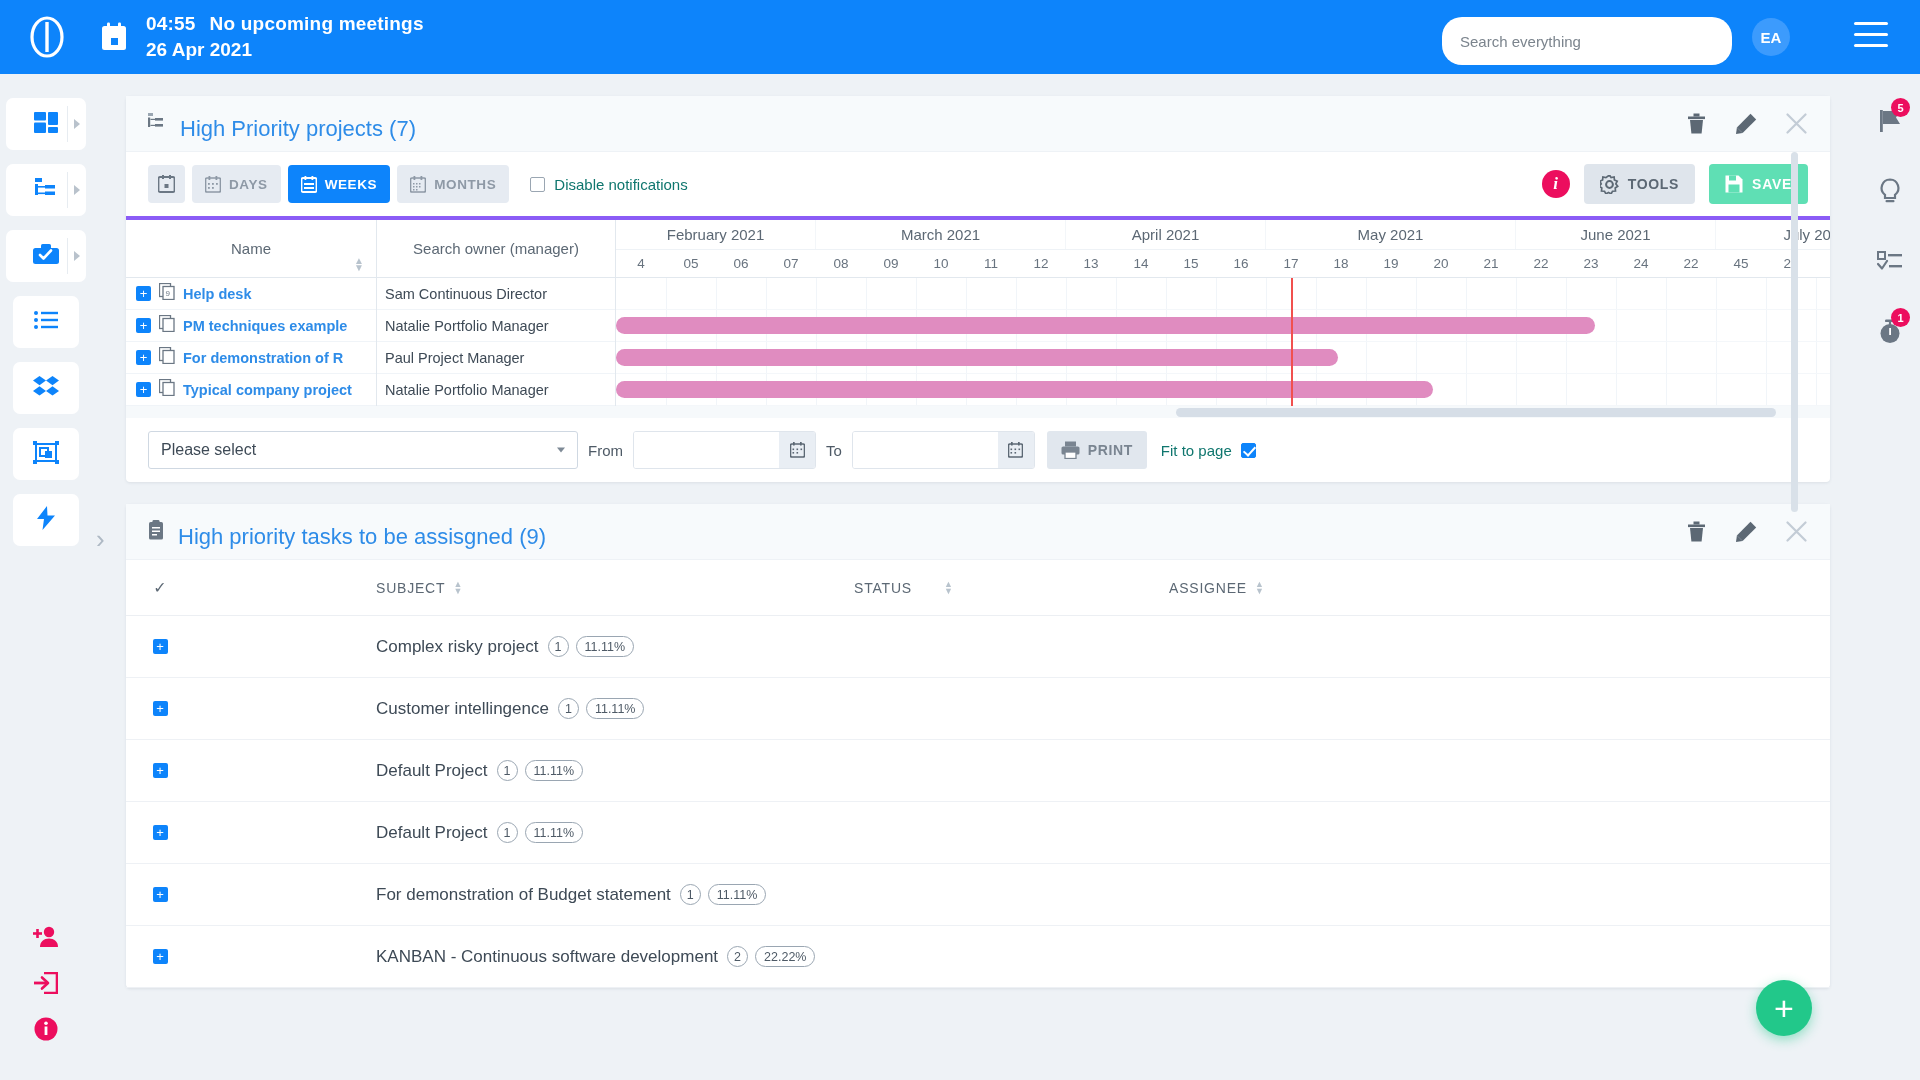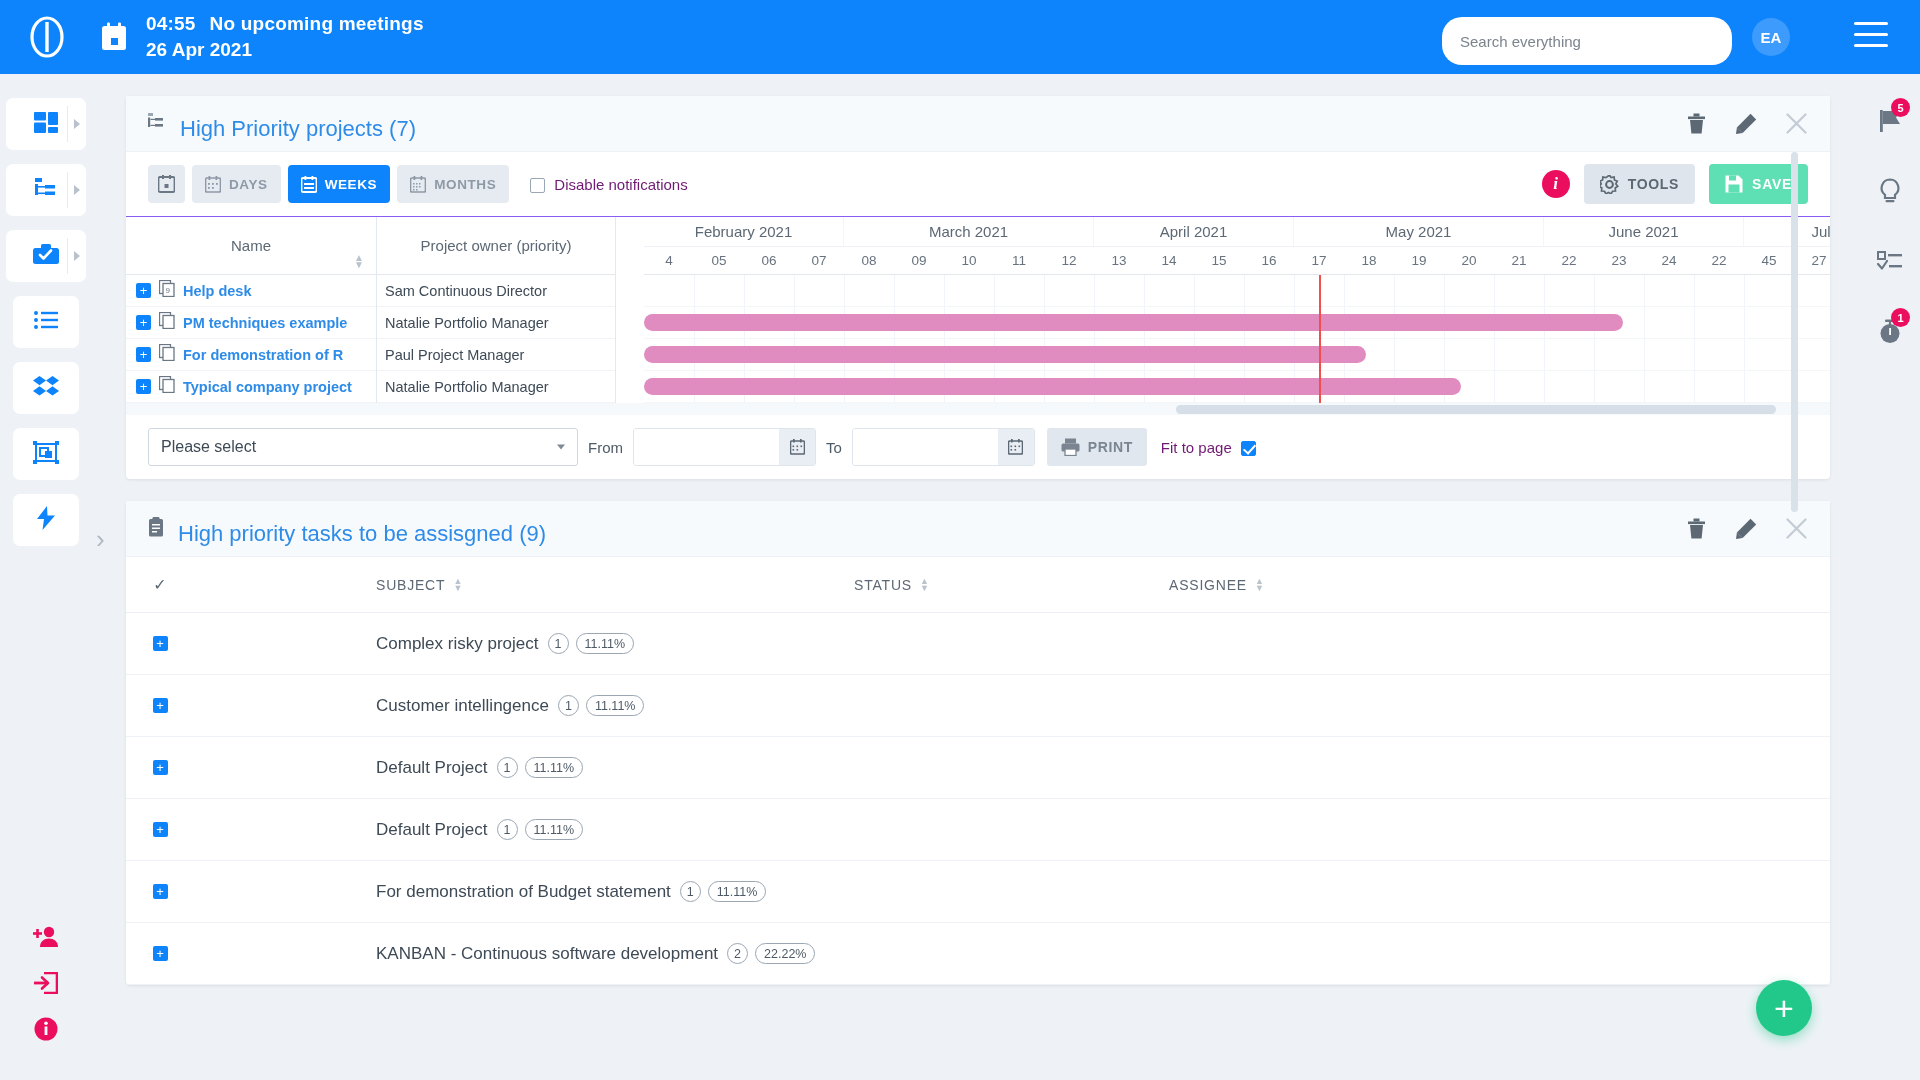--- a/index.html
+++ b/index.html
@@ -86,21 +86,21 @@
   
   .g-tools { height: 64px; display: flex; align-items: center; padding: 0 22px; }
   .tgl {
     height: 38px; background: #e6ebf2; border-radius: 4px; display: flex; align-items: center;
     padding: 0 13px; margin-right: 7px; color: #8e99a6; font-size: 13.5px; font-weight: bold; letter-spacing:.6px;
   }
   .tgl.icononly { padding: 0 10px; }
   .tgl.active { background: #0d84fb; color: #fff; }
   .tgl svg { margin-right: 8px; }
   .tgl.icononly svg { margin-right: 0; }
-  .chk-wrap { display: flex; align-items: flex-end; margin-left: 14px; font-size: 15px; color: #701a75; }
+  .chk-wrap { display: flex; align-items: center; margin-left: 14px; font-size: 15px; color: #0f766e; }
   .chk-box { width: 15px; height: 15px; border: 1.5px solid #9aa6b2; border-radius: 2px; margin-right: 9px; background:#fff;}
   .chk-box.on { background: #0d84fb; border-color: #0d84fb; position: relative; }
   .chk-box.on:after {
     content:''; position:absolute; left: 4px; top: 0px; width: 5px; height: 10px;
     border: solid #fff; border-width: 0 2px 2px 0; transform: rotate(42deg);
   }
   .g-right { margin-left: auto; display: flex; align-items: center; gap: 14px; }
   .info-dot {
     width: 28px; height: 28px; border-radius: 50%; background: #ec0e5e; color: #fff;
     display:flex; align-items:center; justify-content:center; font-size: 17px; font-weight: bold; font-style: italic;
@@ -110,21 +110,21 @@
     height: 40px; background: #dfe5ec; border-radius: 4px; color: #5c6874; font-size: 14px;
     font-weight: bold; letter-spacing:.7px; display:flex; align-items:center; padding: 0 16px;
   }
   .btn-green {
     height: 40px; background: #5fdfb4; border-radius: 4px; color: #fff; font-size: 14px;
     font-weight: bold; letter-spacing:.7px; display:flex; align-items:center; padding: 0 16px;
   }
   .btn-gray svg, .btn-green svg { margin-right: 9px; }
 
   
-  .g-body { border-top: 1px solid #8b5cf6; display: flex; position: relative; gap: 28px; }
+  .g-body { border-top: 4px solid #8b5cf6; display: flex; position: relative; }
   .g-left { width: 490px; flex: 0 0 490px; border-right: 1px solid #e2e8ee; }
   .gl-hd { height: 58px; display: flex; border-bottom: 1px solid #e2e8ee; }
   .gl-hd .c1 { width: 250px; position: relative; display:flex; align-items:center; justify-content:center; }
   .gl-hd .c2 { flex: 1; border-left: 1px solid #e2e8ee; display:flex; align-items:center; justify-content:center; }
   .gl-hd .lbl { font-size: 15px; color: #5c6874; }
   .sortic { position: absolute; right: 12px; bottom: 6px; color: #b8c3cd; font-size: 10px; line-height: 7px;}
   .gl-row { height: 32px; display: flex; align-items: center; border-bottom: 1px solid #f0f4f8; }
   .gl-row .c1 { width: 250px; display: flex; align-items: center; padding-left: 10px; overflow: hidden; }
   .gl-row .c2 { flex: 1; border-left: 1px solid #e2e8ee; height: 32px; display:flex; align-items:center; padding-left: 8px;
                 font-size: 14.5px; color: #3e4a56; white-space: nowrap; }
@@ -163,21 +163,21 @@
   .btn-print { height: 38px; background: #e1e7ee; border-radius: 3px; display:flex; align-items:center; padding: 0 14px;
                margin-left: 12px; color: #7a8591; font-size: 14px; font-weight: bold; letter-spacing:.6px;}
   .btn-print svg { margin-right: 8px; }
 
   
   .tbl-hd { height: 56px; display: flex; align-items: center; border-bottom: 1px solid #eceff3; }
   .th { font-size: 14px; color: #5c6874; letter-spacing: .8px; display: flex; align-items: center; }
   .th .sc { margin-left: 8px; color: #b8c3cd; font-size: 9px; line-height: 7px; }
   .col-chk { width: 68px; flex:0 0 68px; display:flex; align-items:center; justify-content:center; color:#5c6874; font-size: 16px;}
   .col-sub { width: 660px; flex: 0 0 660px; padding-left: 182px; }
-  .col-sta { width: 315px; flex: 0 0 315px; }
+  .col-sta { width: 315px; flex: 0 0 315px; gap: 24px; }
   .col-asg { flex: 1; }
   .tr { height: 62px; display: flex; align-items: center; border-bottom: 1px solid #eef1f5; }
   .tr .col-sub { padding-left: 182px; display: flex; align-items: center; }
   .task-name { font-size: 17px; color: #3e4a56; }
   .cnt-badge {
     margin-left: 9px; min-width: 21px; height: 21px; border-radius: 11px; border: 1px solid #9aa6b2;
     display:inline-flex; align-items:center; justify-content:center; font-size: 12.5px; color: #4e5a66; padding: 0 5px;
   }
   .pct-badge {
     margin-left: 7px; height: 21px; border-radius: 11px; border: 1px solid #9aa6b2;
@@ -494,21 +494,21 @@
     </div>
 
     <div class="g-body">
       <div class="g-left">
         <div class="gl-hd">
           <div class="c1">
             <span class="lbl">Name</span>
             <span class="sortic">▲<br>▼</span>
           </div>
           <div class="c2">
-            <span class="lbl">Project owner (priority)</span>
+            <span class="lbl">Search owner (manager)</span>
           </div>
         </div>
         <div id="gl-rows">
             <div class="gl-row">
               <div class="c1">
                 <span class="plusbox">+</span>
                 <span class="doc-ic"><svg width="16" height="17" viewBox="0 0 16 17">
                     <rect x="0.5" y="0.5" width="11" height="13" fill="none" stroke="#6b7784" stroke-width="1.3"></rect>
                     <rect x="4" y="3.5" width="11" height="13" fill="#fff" stroke="#6b7784" stroke-width="1.3"></rect>
                     <text x="6.5" y="12.5" font-size="8" fill="#6b7784" font-family="Liberation Sans">9</text>

